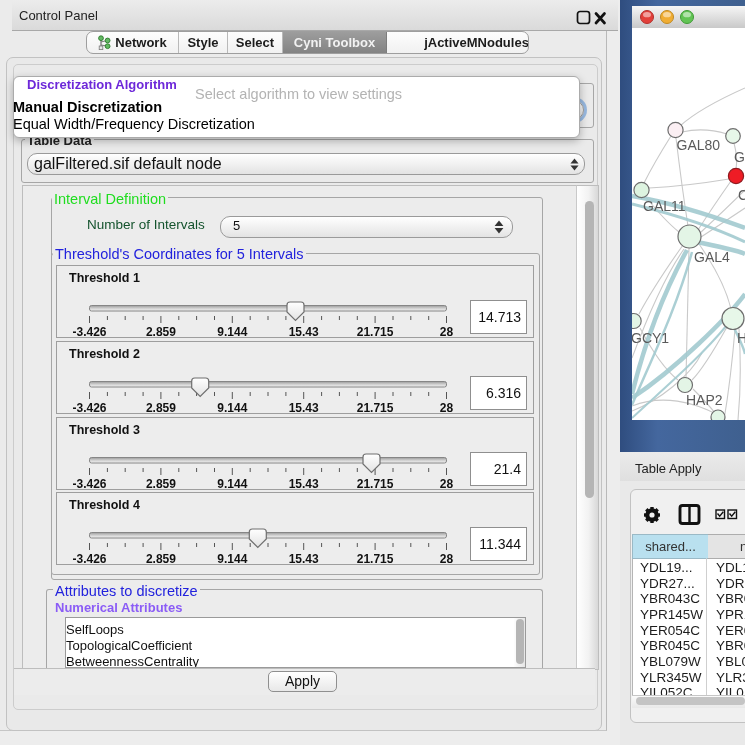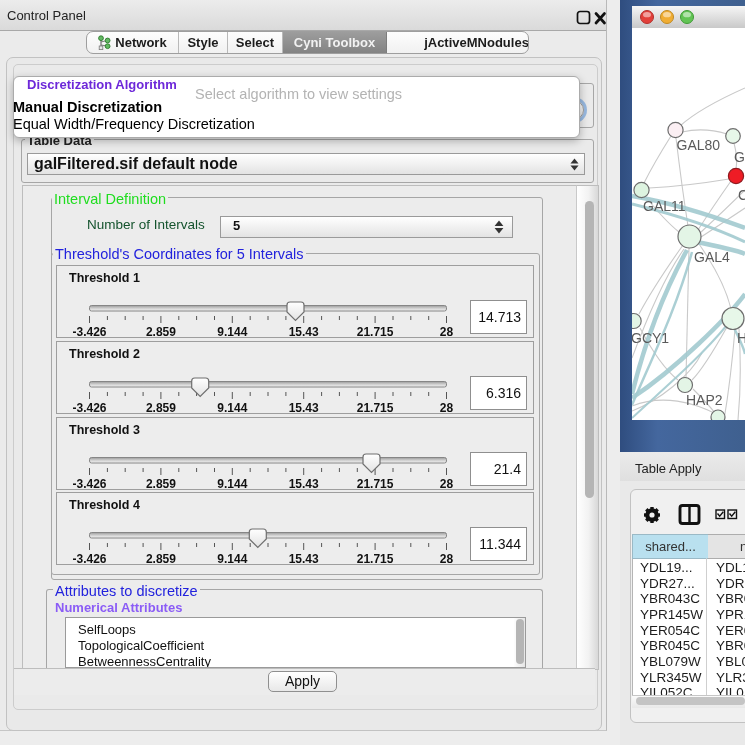--- a/index.html
+++ b/index.html
@@ -1,32 +1,32 @@
 <!DOCTYPE html>
 <html><head>
 <meta charset="utf-8">
 <style>
 html,body{margin:0;padding:0;}
 #root{position:relative;width:745px;height:745px;background:#ededed;overflow:hidden;
  font-family:"Liberation Sans",sans-serif;-webkit-font-smoothing:antialiased;}
 .abs{position:absolute;}
 
 #cpwin{left:0;top:0;width:606px;height:730px;background:#ebebeb;border-right:1px solid #b9b9b9;border-bottom:1px solid #c6c6c6;}
-#cptitle{left:0;top:0;width:606px;height:30px;background:linear-gradient(#ececec,#dadada);border-bottom:1px solid #a8a8a8;}
+#cptitle{left:12px;top:0;width:606px;height:30px;background:linear-gradient(#ececec,#dadada);border-bottom:1px solid #a8a8a8;}
 #cptitle span{position:absolute;left:7px;top:8px;font-size:13px;color:#222;}
 
 .tabbar{background:linear-gradient(#fdfdfd,#f1f1f1);border:1px solid #9e9e9e;border-radius:7px;overflow:hidden;display:flex;text-align:center;}
 .tabbar .seg{display:flex;align-items:center;justify-content:center;font-size:13px;font-weight:bold;color:#1c1c1c;border-right:1px solid #b9b9b9;box-sizing:border-box;white-space:nowrap;flex-shrink:0;}
 .tabbar .seg:last-child{border-right:none;padding-left:38px;}
 .tabbar .sel{background:linear-gradient(#9d9d9d,#838383);color:#f2f2f2;border-right:1px solid #7d7d7d;}
 
 #outerbox{left:6px;top:57px;width:594px;height:672px;background:#e9e9e9;border:1px solid #c2c2c2;border-radius:7px;}
 #innerbox{left:13px;top:64px;width:583px;height:644px;background:#eaeaea;border:1px solid #cccccc;border-radius:5px;}
 .group{border:1px solid #a6a6a6;border-radius:3px;}
-.combo{position:absolute;background:linear-gradient(#ffffff,#e3e3e3);border:1px solid #9a9a9a;border-radius:0;font-weight:bold;}
+.combo{position:absolute;background:linear-gradient(#ffffff,#e3e3e3);border:1px solid #9a9a9a;border-radius:10px;}
 .combo .ct{position:absolute;left:6px;top:1px;font-size:16px;color:#111;}
 .spin{position:absolute;}
 
 #viewport{left:22px;top:185px;width:554px;height:483px;background:#ececec;border:1px solid #bdbdbd;border-right:none;}
 #vsb{left:576px;top:185px;width:21px;height:483px;background:linear-gradient(90deg,#ffffff,#f2f2f2 55%,#d8d8d8);border:1px solid #bdbdbd;border-left:1px solid #c9c9c9;}
 #vsbthumb{left:585px;top:201px;width:9px;height:297px;background:#b5b5b5;border-radius:5px;}
 
 .tpanel{position:absolute;left:56px;width:476px;height:71px;background:#ededed;border:1px solid #9e9e9e;}
 .tpanel .tl{position:absolute;left:12px;top:5px;font-size:12.5px;font-weight:bold;color:#111;}
 .vbox{position:absolute;left:413px;top:34px;width:55px;height:32px;background:#ffffff;border:1px solid #8f8f8f;}
@@ -296,21 +296,21 @@
       </svg>
       <div class="vbox">
         <span>11.344</span>
       </div>
     </div>
 
   <div class="abs group" style="left:46px;top:589px;width:495px;height:90px;background:#ececec;border-bottom:none"></div>
   <div class="abs" style="left:53px;top:583px;background:#ececec;padding:0 2px;font-size:14.5px;color:#2222dd">Attributes to discretize</div>
   <div class="abs" style="left:55px;top:600px;font-size:13px;font-weight:bold;color:#8b5cf6">Numerical Attributes</div>
   <div class="abs" style="left:65px;top:617px;width:448px;height:49px;background:#ffffff;border:1px solid #9a9a9a;color:#111;overflow:hidden">
-    <div style="padding:4px 0 0 12px;line-height:15.8px;font-size:13px">SelfLoops<br>TopologicalCoefficient<br>BetweennessCentrality</div>
+    <div style="padding:4px 0 0 0px;line-height:15.8px;font-size:13px">SelfLoops<br>TopologicalCoefficient<br>BetweennessCentrality</div>
   </div>
   <div class="abs" style="left:514px;top:617px;width:11px;height:49px;background:linear-gradient(90deg,#fdfdfd,#e6e6e6);border:1px solid #9a9a9a;border-left:none"></div>
   <div class="abs" style="left:516px;top:619px;width:8px;height:45px;background:#b5b5b5;border-radius:4px"></div>
 
   <div id="applyband" class="abs"></div>
   <div id="applybtn" class="abs">Apply</div>
 
 
   <div class="abs" style="left:13px;top:76px;width:565px;height:60px;background:#ffffff;border:1px solid #ababab;border-radius:6px;box-shadow:0 3px 8px rgba(0,0,0,0.28)">
     <div style="position:absolute;left:13px;top:0px;font-size:13px;font-weight:bold;color:#6d28d9">Discretization Algorithm</div>

